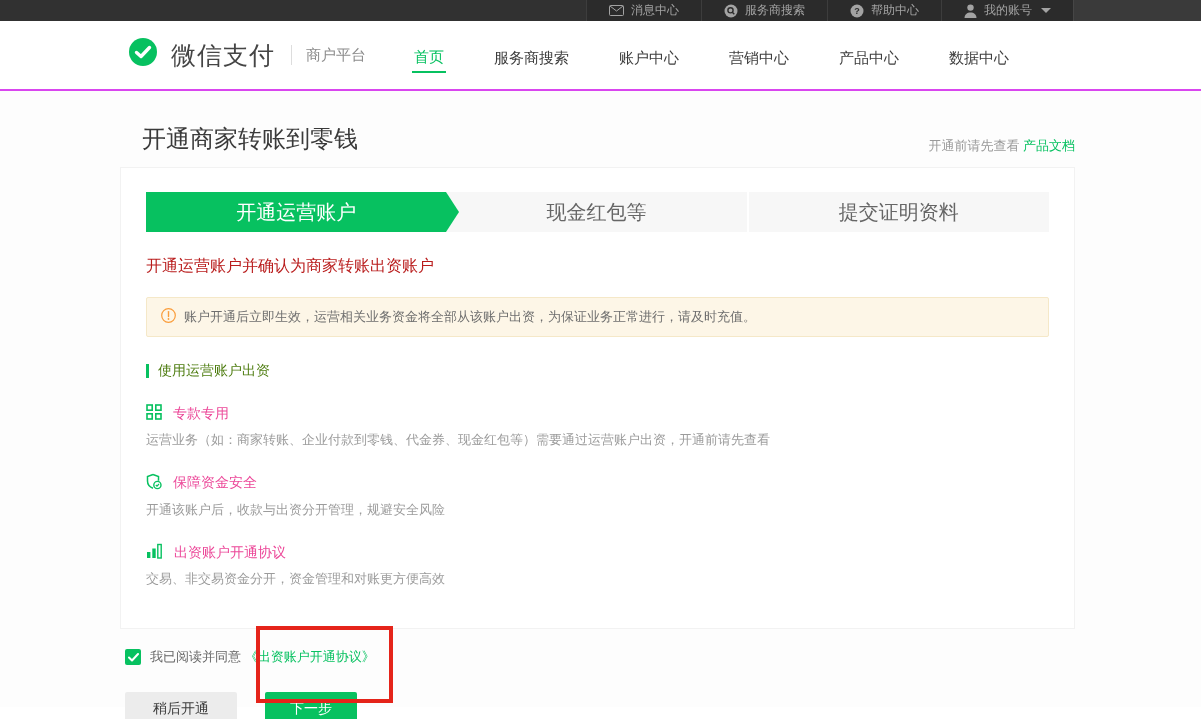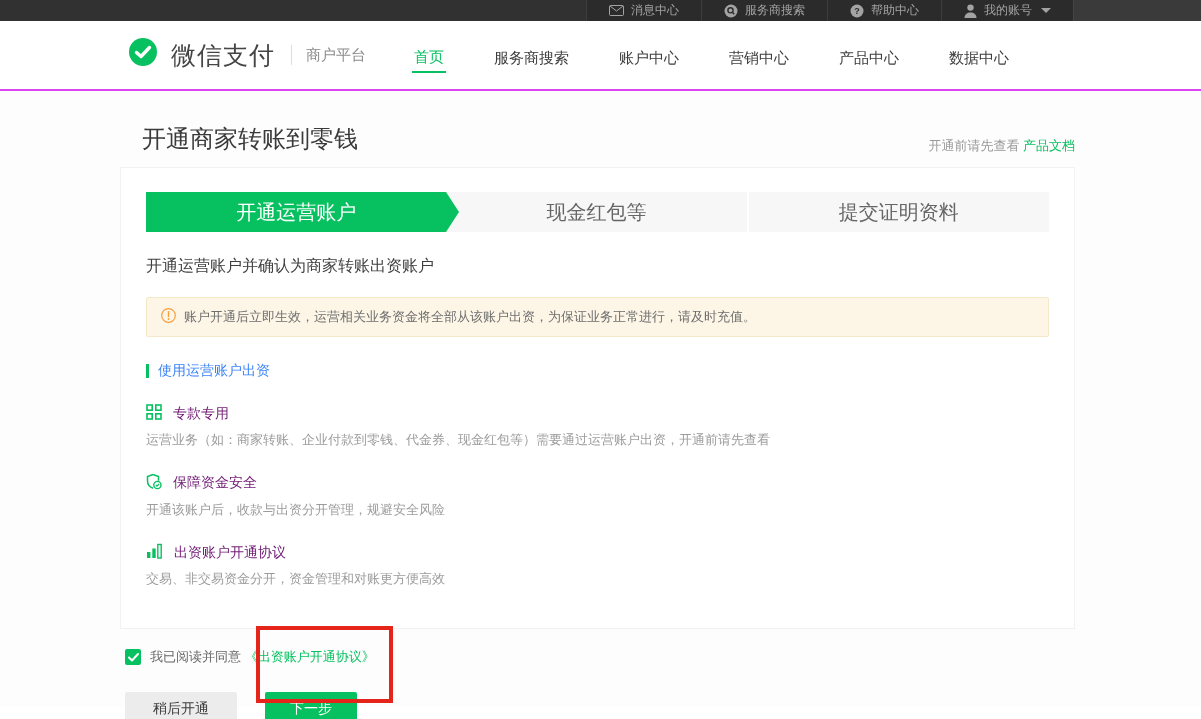--- a/index.html
+++ b/index.html
@@ -33,30 +33,30 @@
   
   .card { width:955px; margin:12px 0 0 120px; background:#fff; border:1px solid #f2f2f2; padding:24px 25px 40px 25px; }
 
   .steps { display:flex; height:40px; }
   .step { flex:1; display:flex; align-items:center; justify-content:center; background:#f7f7f7; color:#666; font-size:20px; }
   .step + .step { margin-left:2px; }
   .step.active { background:var(--accent); color:#fff; position:relative; z-index:2; margin-right:-2px; }
   .step.active::after { content:""; position:absolute; right:-13px; top:0; width:0; height:0;
      border-top:20px solid transparent; border-bottom:20px solid transparent; border-left:13px solid var(--accent); }
 
-  .card-heading { margin-top:24px; font-size:16px; color:#404040; }
+  .card-heading { margin-top:24px; font-size:16px; color:#b91c1c; }
 
   .notice { margin-top:20px; background:#fdf6e7; border:1px solid #f5e8c8; border-radius:2px;
      display:flex; align-items:center; gap:8px; padding:10px 14px; font-size:13px; color:#6e6e6e; }
 
-  .section-title { margin-top:25px; display:flex; align-items:center; font-size:14px; color:#3b82f6; }
+  .section-title { margin-top:25px; display:flex; align-items:center; font-size:14px; color:#4d7c0f; }
   .section-bar { width:3px; height:14px; background:var(--accent); margin-right:9px; }
 
   .feature { margin-top:24px; }
-  .feature-head { display:flex; align-items:center; gap:11px; font-size:14px; color:#701a75; }
+  .feature-head { display:flex; align-items:center; gap:11px; font-size:14px; color:#ec4899; }
   .feature-desc { margin-top:8px; font-size:13px; color:#9c9c9c; }
 
   
   .agree-row { display:flex; align-items:center; gap:9px; margin:19px 0 0 125px; font-size:13px; color:#666; }
   .checkbox { width:16px; height:16px; background:var(--accent); border-radius:2px; display:flex; align-items:center; justify-content:center; cursor:pointer; }
   .agree-row a { color:var(--accent); text-decoration:none; cursor:pointer; }
 
   .btn-row { display:flex; gap:28px; margin:26px 0 0 125px; }
   .btn { height:33px; font-size:14px; border:none; border-radius:2px; cursor:pointer; font-family:inherit; }
   .btn-later { width:112px; background:#ececec; color:#3c3c3c; }

